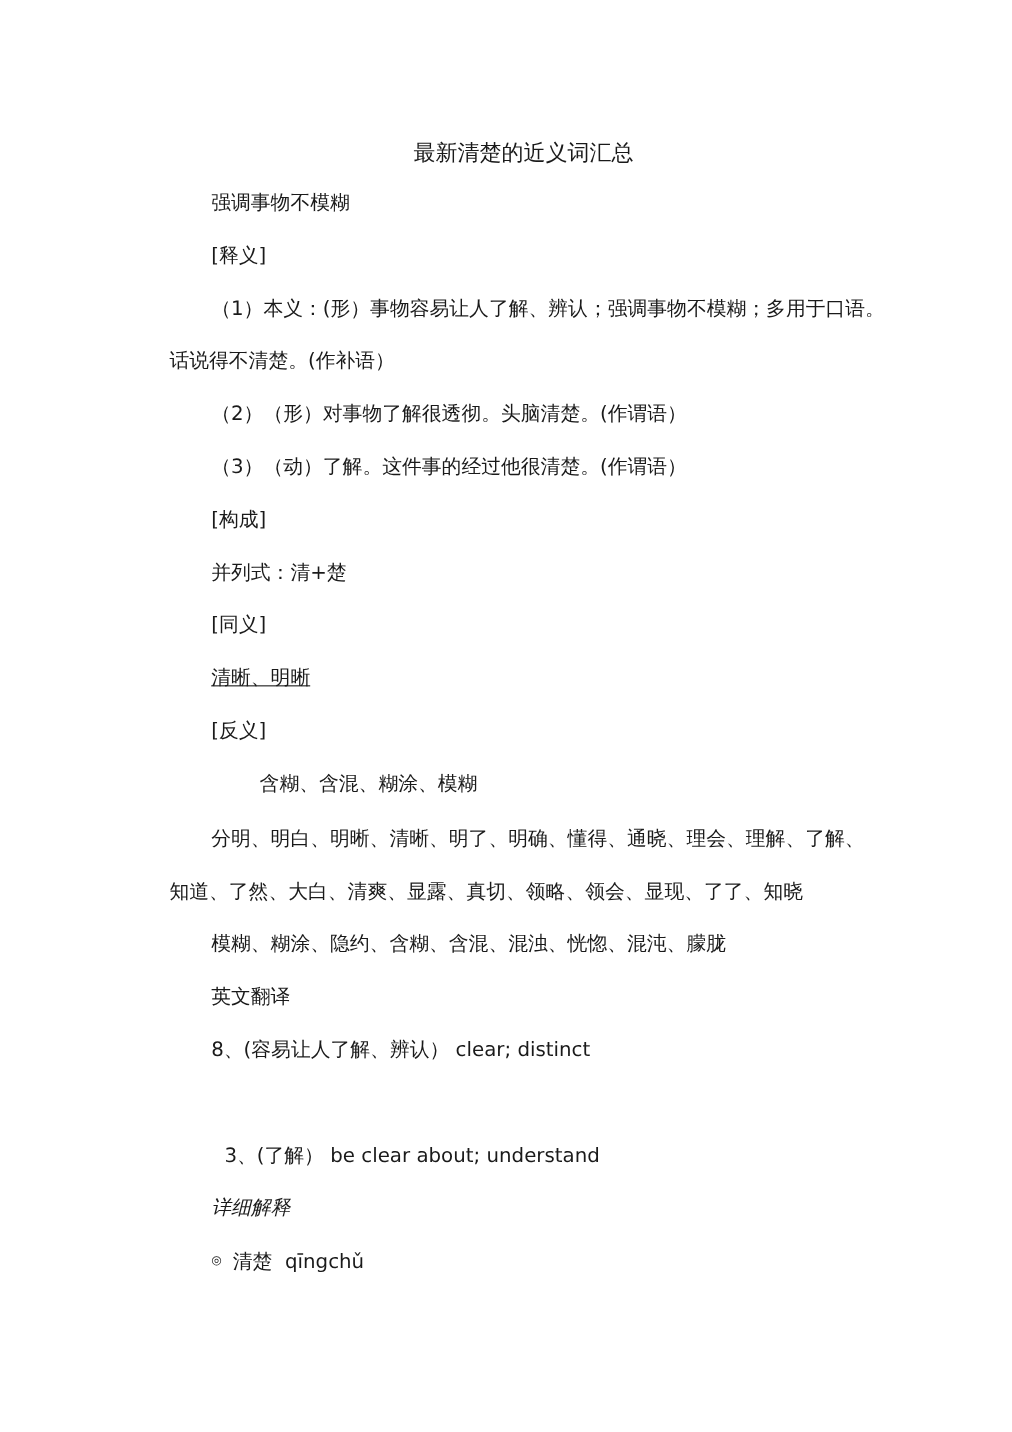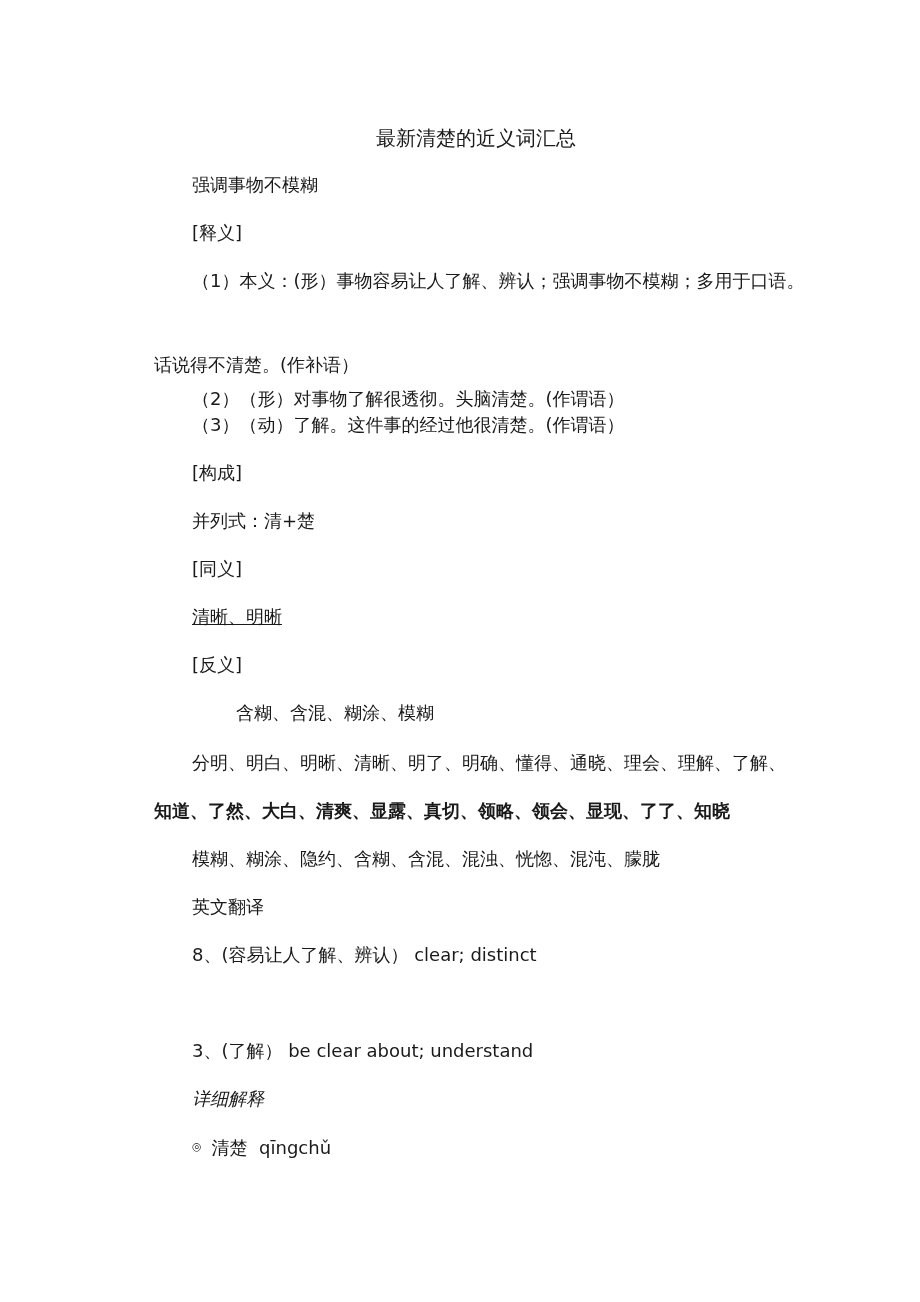--- a/index.html
+++ b/index.html
@@ -52,33 +52,33 @@
   </style>
 </head>
 <body>
 
 <div class="page">
   <div class="title">最新清楚的近义词汇总</div>
 
   <div class="line indent" style="top:172px;">强调事物不模糊</div>
   <div class="line indent" style="top:220px;">[释义]</div>
   <div class="line indent" style="top:268px;">（1）本义：(形）事物容易让人了解、辨认；强调事物不模糊；多用于口语。</div>
-  <div class="line flush" style="top:316px;margin-top:36px;">话说得不清楚。(作补语）</div>
-  <div class="line indent" style="top:364px;margin-top:22px;">（2）（形）对事物了解很透彻。头脑清楚。(作谓语）</div>
+  <div class="line flush" style="top:316px;">话说得不清楚。(作补语）</div>
+  <div class="line indent" style="top:364px;">（2）（形）对事物了解很透彻。头脑清楚。(作谓语）</div>
   <div class="line indent" style="top:412px;">（3）（动）了解。这件事的经过他很清楚。(作谓语）</div>
   <div class="line indent" style="top:460px;">[构成]</div>
   <div class="line indent" style="top:508px;">并列式：清+楚</div>
   <div class="line indent" style="top:556px;">[同义]</div>
   <div class="line indent" style="top:604px;text-decoration:underline;">清晰、明晰</div>
   <div class="line indent" style="top:652px;">[反义]</div>
   <div class="line indent" style="top:700px;margin-left:44px;">含糊、含混、糊涂、模糊</div>
   <div class="line indent" style="top:750px;">分明、明白、明晰、清晰、明了、明确、懂得、通晓、理会、理解、了解、</div>
-  <div class="line flush" style="top:798px;font-weight:bold;">知道、了然、大白、清爽、显露、真切、领略、领会、显现、了了、知晓</div>
+  <div class="line flush" style="top:798px;">知道、了然、大白、清爽、显露、真切、领略、领会、显现、了了、知晓</div>
   <div class="line indent" style="top:846px;">模糊、糊涂、隐约、含糊、含混、混浊、恍惚、混沌、朦胧</div>
   <div class="line indent" style="top:894px;">英文翻译</div>
   <div class="line indent en" style="top:942px;">8、(容易让人了解、辨认） clear; distinct</div>
-  <div class="line indent en" style="top:1038px;">3、(了解） be clear about; understand</div>
+  <div class="line indent en" style="top:1038px;margin-left:12px;">3、(了解） be clear about; understand</div>
   <div class="line indent" style="top:1086px;font-style:italic;">详细解释</div>
 
   <div class="line indent" style="top:1135px;">
     <span class="bullet">◎</span><span>清楚</span>&nbsp;&nbsp;<span class="en">qīngchǔ</span>
   </div>
 </div>
 
 </body></html>

